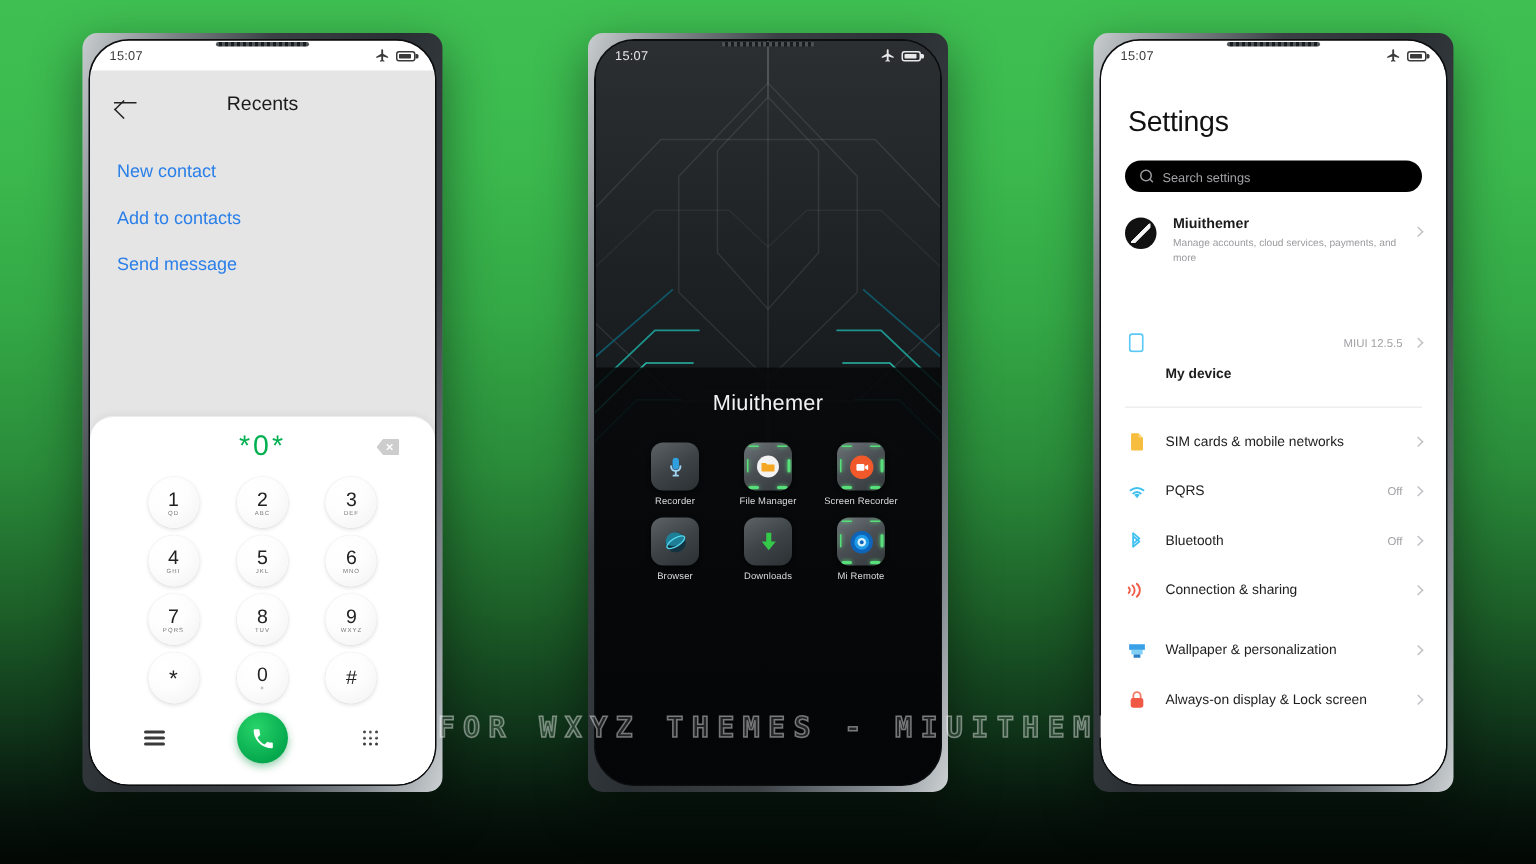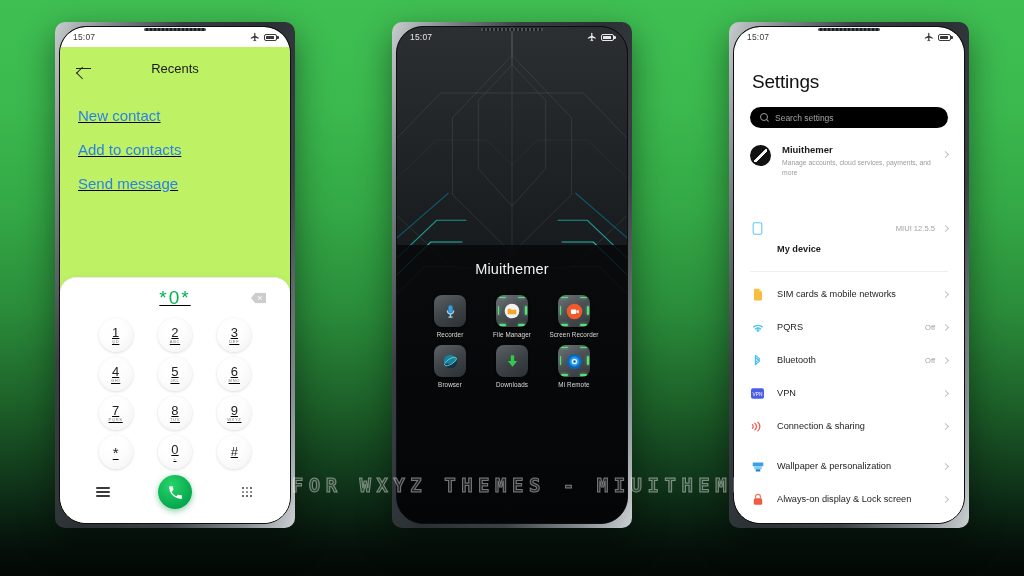--- a/index.html
+++ b/index.html
@@ -51,32 +51,32 @@
   .batt { width:13px; height:7px; border:1px solid currentColor; border-radius:2px;
           position:relative; display:inline-block; }
   .batt::after { content:""; position:absolute; right:-2.5px; top:1.7px;
           width:1.5px; height:2.8px; background:currentColor; border-radius:0 1px 1px 0; }
   .batt i { position:absolute; left:1px; top:1px; bottom:1px; right:2px;
             background:currentColor; display:block; border-radius:.5px; }
 
   
   .p1 .screen { background:#fff; }
   .p1-top { position:absolute; top:20px; left:0; right:0; bottom:0;
-            background:#bef264; display:flex; flex-direction:column;text-decoration:underline; }
+            background:#e5e5e5; display:flex; flex-direction:column; }
   .p1-head { height:42px; display:flex; align-items:center; padding:0 14px; position:relative; }
   .back-arrow { width:18px; height:18px; position:relative; cursor:pointer; }
   .back-arrow::before { content:""; position:absolute; left:2px; top:8.5px;
       width:15px; height:1.6px; background:#222; }
   .back-arrow::after { content:""; position:absolute; left:2px; top:4.5px;
       width:8px; height:8px; border-left:1.6px solid #222; border-bottom:1.6px solid #222;
       transform:rotate(45deg); transform-origin:left bottom; }
   .p1-title { position:absolute; left:0; right:0; text-align:center;
       font-size:13px; color:#1b1b1b; font-weight:400; }
   .p1-links { padding:10px 18px 0; }
-  .p1-link { color:#2a7fe8; font-size:15px; padding:8px 0 9px; cursor:pointer; }
+  .p1-link { color:#2a7fe8; font-size:12px; padding:8px 0 9px; cursor:pointer; }
   .p1-spacer { flex:1; }
   .p1-dialpanel { border-top:1px solid #ececec; padding:0 10px 6px;
       background:#fff; border-radius:16px 16px 0 0;
       box-shadow:0 -1px 5px rgba(0,0,0,.05); }
   .p1-numrow { height:40px; display:flex; align-items:center; justify-content:center; position:relative; }
   .p1-number { font-size:19px; color:#00b050; letter-spacing:2px; font-weight:400; }
   .backspace { position:absolute; right:14px; top:50%; transform:translateY(-50%);
       width:15px; height:11px; cursor:pointer; }
   .backspace svg { width:100%; height:100%; display:block; }
   .keypad { display:grid; grid-template-columns:repeat(3,1fr);
@@ -521,31 +521,20 @@
           <span class="s-icon">
             <svg width="11" height="14" viewBox="0 0 14 20">
                 <path d="M4 5l6 5-6 5V2l6 5-6 5" fill="none" stroke="#3ec0f0" stroke-width="1.7" stroke-linejoin="round" stroke-linecap="round"></path>
               </svg>
           </span>
           <span class="s-label">Bluetooth</span>
           <span class="s-val">Off</span>
           <span class="chev"></span>
         </div>
 
-        <div class="s-row">
-          <span class="s-icon">
-            <svg width="13" height="11" viewBox="0 0 16 13">
-                <rect width="16" height="13" rx="2.4" fill="#4a5ce8"></rect>
-                <text x="8" y="9" font-size="6" font-family="Liberation Sans, sans-serif" fill="#fff" text-anchor="middle">VPN</text>
-              </svg>
-          </span>
-          <span class="s-label">VPN</span>
-          <span class="s-val"></span>
-          <span class="chev"></span>
-        </div>
 
         <div class="s-row">
           <span class="s-icon">
             <svg width="13" height="13" viewBox="0 0 18 18">
                 <g fill="none" stroke="#f05a45" stroke-width="1.7" stroke-linecap="round">
                   <path d="M5.5 4.5a6 6 0 0 1 0 9"></path>
                   <path d="M9.5 3a7.8 7.8 0 0 1 0 12"></path>
                   <path d="M2 6.5a3.4 3.4 0 0 1 0 5"></path>
                 </g>
               </svg>

